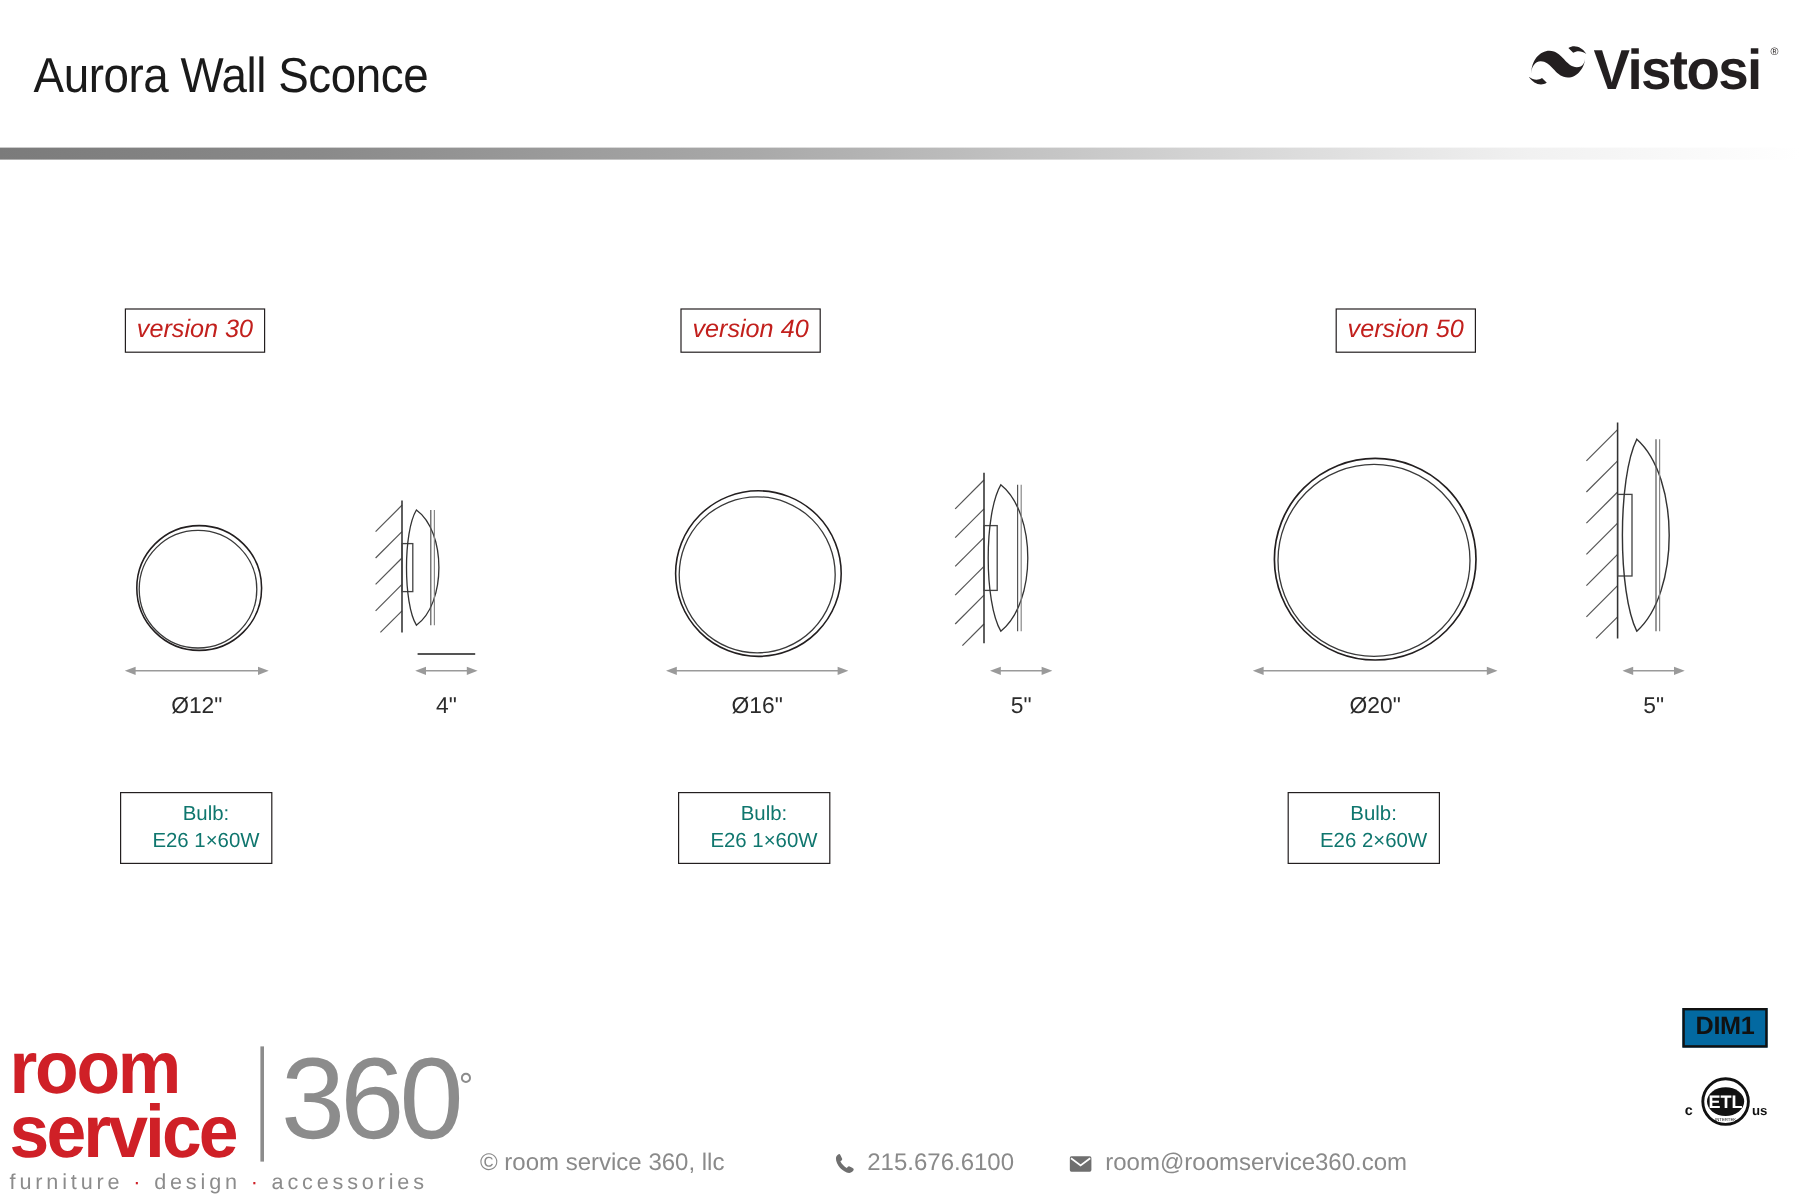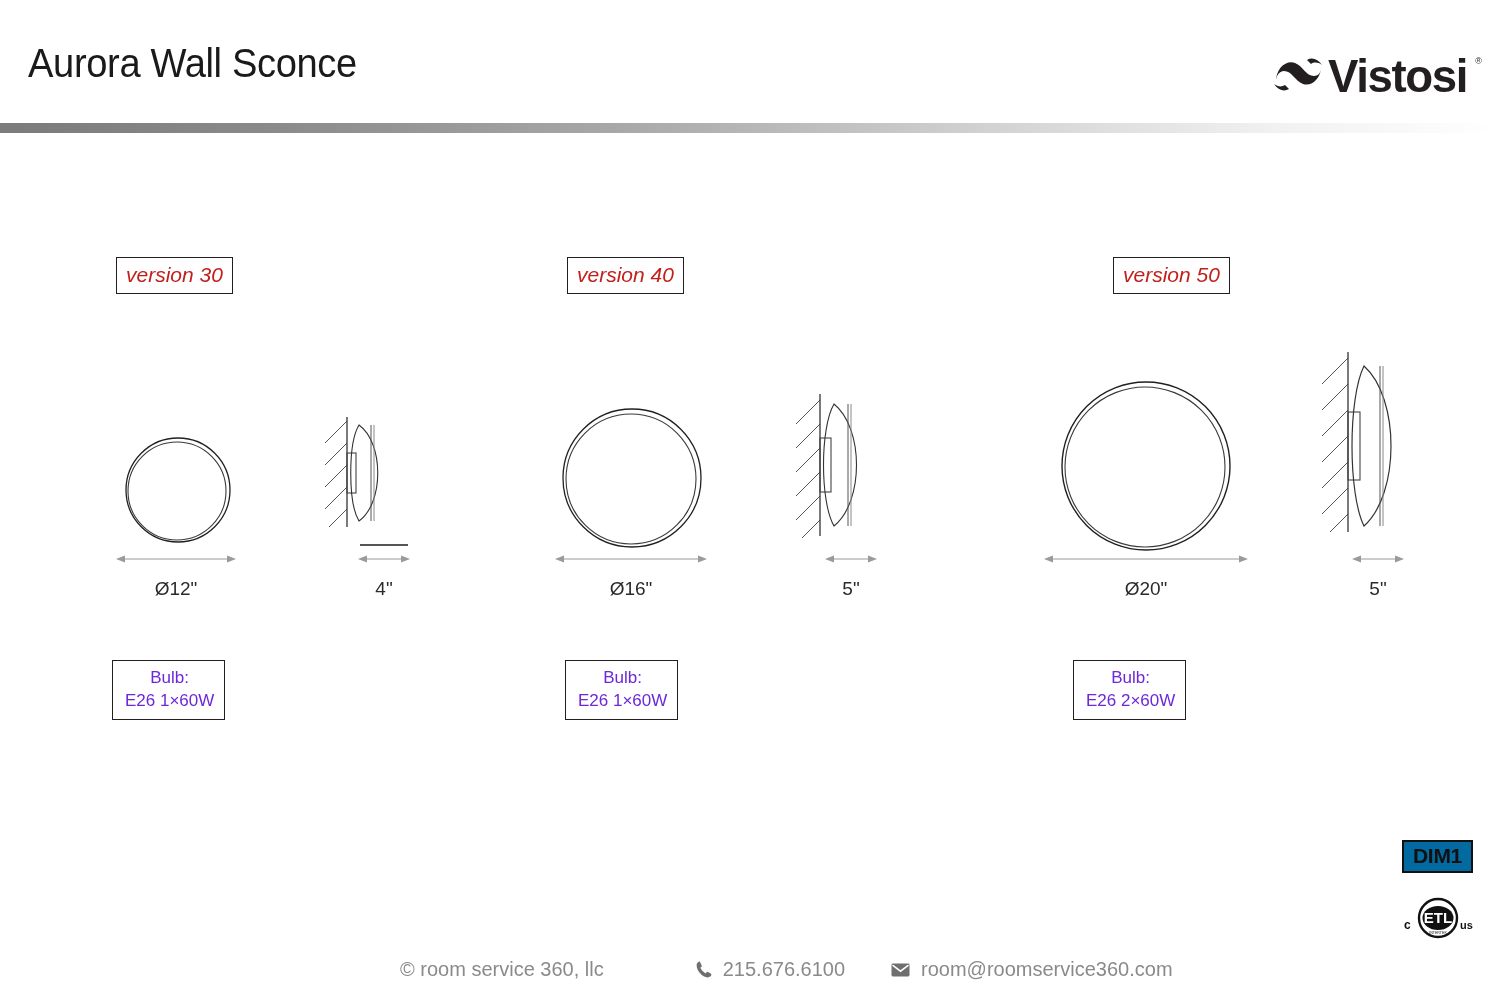--- a/index.html
+++ b/index.html
@@ -31,23 +31,22 @@
     letter-spacing: -0.4px;
     font-family: "Liberation Sans", sans-serif;
     transform: scaleX(0.93);
     transform-origin: left center;
     white-space: nowrap;
   }
 
   #brand-logo {
     position: absolute;
     right: 18px;
-    top: 52px;
+    top: 34px;
     display: flex;
-    align-items: center;
     gap: 4px;
   }
   #brand-mark { display: block; }
   #brand-wordmark {
     font-size: 47px;
     font-weight: bold;
     color: #231f20;
     letter-spacing: -1.4px;
     line-height: 1;
     font-family: "Liberation Sans", sans-serif;
@@ -65,46 +64,46 @@
     position: absolute;
     left: 0;
     top: 123px;
     width: 1500px;
     height: 10px;
     background: linear-gradient(to right, #7b7b7b 0%, #8a8a8a 18%, #a9a9a9 42%, #d2d2d2 66%, #f1f1f1 85%, #ffffff 100%);
   }
 
   
   .version-col { position: absolute; top: 0; height: 1000px; }
-  #col-30 { left: 16px;    width: 480px; }
+  #col-30 { left: 4px;    width: 480px; }
   #col-40 { left: 470px; width: 480px; }
   #col-50 { left: 940px; width: 500px; }
 
   .version-tag {
     position: absolute;
     border: 1px solid #231f20;
     background: #fff;
     color: #c2201d;
     font-style: italic;
     font-size: 21px;
     line-height: 1;
     padding: 6px 9px 8px 9px;
     white-space: nowrap;
     font-family: "Liberation Sans", sans-serif;
   }
 
   .bulb-tag {
     position: absolute;
     border: 1px solid #231f20;
     background: #fff;
-    color: #6d28d9;
+    color: #0f766e;
     font-size: 17px;
     line-height: 1.33;
     text-align: center;
-    padding: 6px 10px 7px 12px;
+    padding: 6px 10px 7px 26px;
     white-space: nowrap;
     font-family: "Liberation Sans", sans-serif;
   }
 
   .dim-label {
     position: absolute;
     font-size: 19px;
     color: #2b2b2b;
     text-align: center;
     white-space: nowrap;
@@ -382,20 +381,37 @@
       </svg>
     </div>
     <div class="dim-label" style="left:398px; top:578px; width:80px;">5"</div>
 
     <div class="bulb-tag" style="left:133px; top:660px;">
       <span>Bulb:</span><br>
       <span>E26 2×60W</span>
     </div>
   </div>
 
+  <div id="footer-logo">
+    <div>
+      <div id="rs-left">
+        <div class="rs-word-room">room</div>
+        <div class="rs-word-service">service</div>
+      </div>
+      <span id="rs-divider"></span>
+      <span id="rs-360"><span>360</span><span id="rs-degree">°</span></span>
+    </div>
+    <div id="rs-tagline">
+      <span>furniture</span>
+      <span class="rs-dot">·</span>
+      <span>design</span>
+      <span class="rs-dot">·</span>
+      <span>accessories</span>
+    </div>
+  </div>
 
   <div id="footer-contact">
 
     <span class="contact-item">
       <span>© room service 360, llc</span>
     </span>
 
     <span class="contact-gap-a"></span>
 
 

